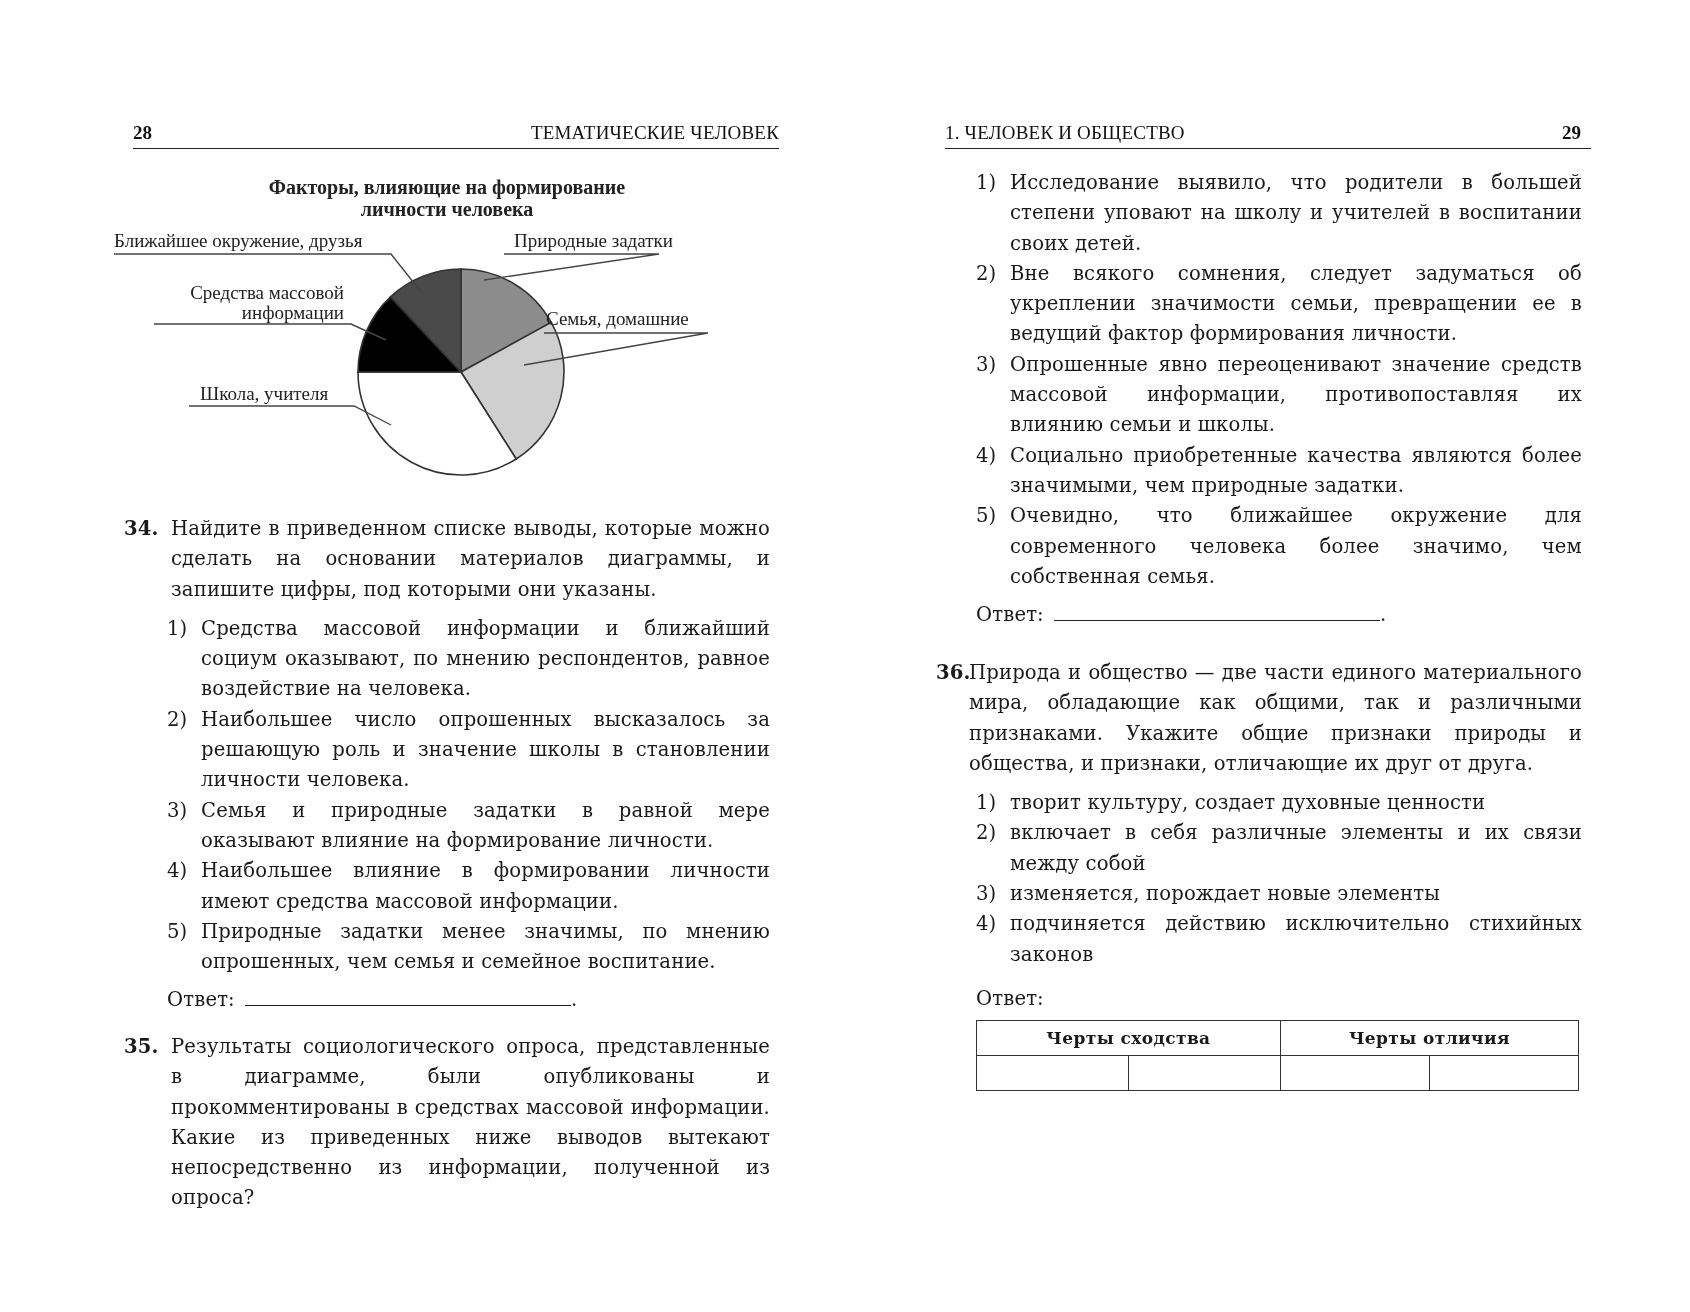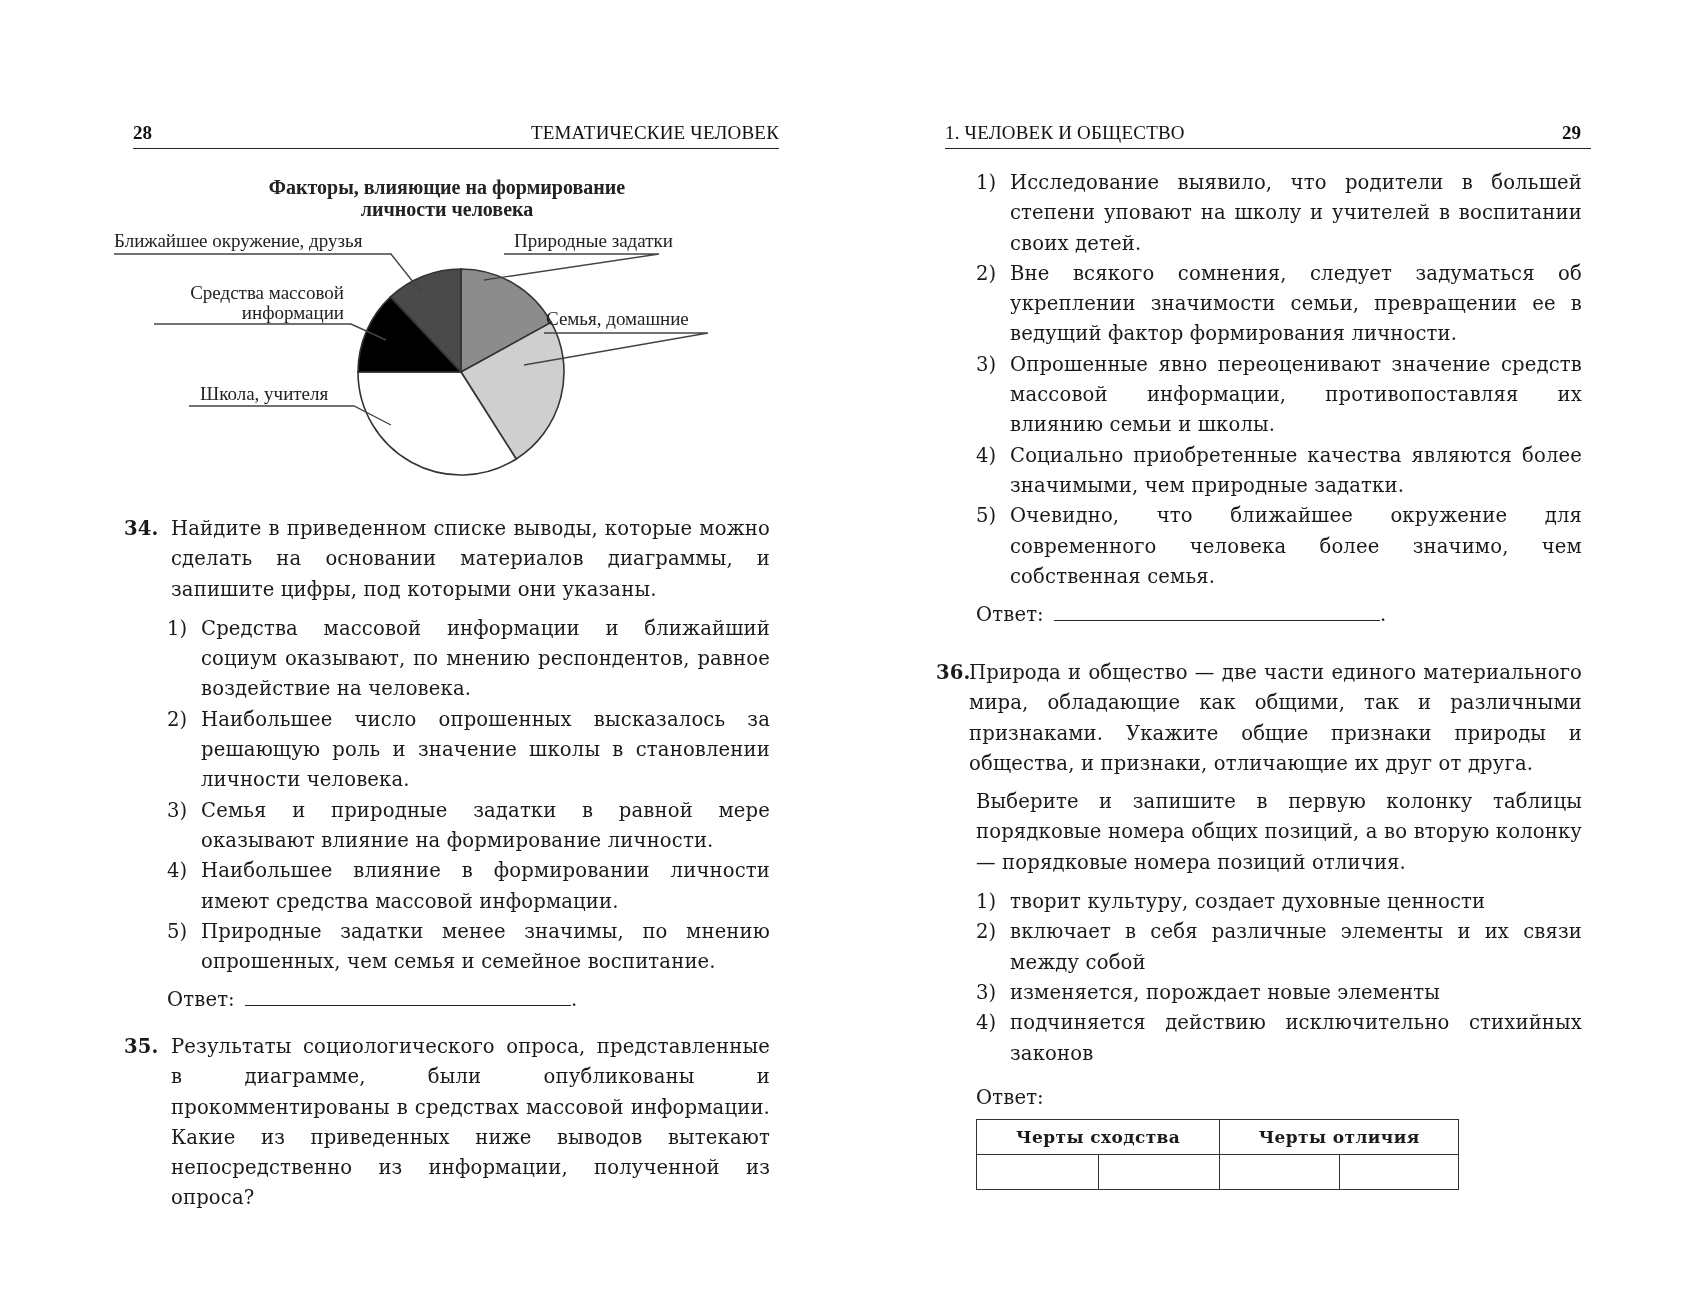--- a/index.html
+++ b/index.html
@@ -31,21 +31,21 @@
   .opts { margin-top:9px; }
   .opt { position:relative; padding-left:34px; margin-left:43px; }
   .opt .onum { position:absolute; left:0; top:0; }
   .answer { margin-top:8px; margin-left:43px; }
   .answer .line { display:inline-block; width:326px; border-bottom:1.2px solid #222; height:20px; vertical-align:baseline; margin-left:10px; }
 
   .right .opt { margin-left:40px; }
   .right .answer { margin-left:40px; }
   .para2 { margin-top:8px; margin-left:40px; }
 
-  table.ans { border-collapse:collapse; margin-left:40px; margin-top:6px; width:483px; }
+  table.ans { border-collapse:collapse; margin-left:40px; margin-top:6px; width:603px; }
   table.ans td, table.ans th { border:1.4px solid #333; height:32px; }
   table.ans th { font-family:"DejaVu Serif", serif; font-weight:bold; font-size:17px; text-align:center; letter-spacing:0.4px; }
 </style>
 </head>
 <body>
 
 <div class="page left">
   <div class="running-head">
     <span class="num">28</span>
     <span class="title">ТЕМАТИЧЕСКИЕ ЧЕЛОВЕК</span>
@@ -114,21 +114,20 @@
     <div class="opt justify"><span class="onum">4)</span><span>Социально приобретенные качества являются более значимыми, чем природные задатки.</span></div>
     <div class="opt justify"><span class="onum">5)</span><span>Очевидно, что ближайшее окружение для современного человека более значимо, чем собственная семья.</span></div>
     <div class="answer">
       <span>Ответ:</span><span class="line"></span><span>.</span>
     </div>
   </div>
 
   <div class="task serif" style="top:658px;">
     <span class="tnum">36.</span>
     <div class="tbody justify" style="margin-left:33px;">Природа и общество — две части единого материального мира, обладающие как общими, так и различными признаками. Укажите общие признаки природы и общества, и признаки, отличающие их друг от друга.</div>
-    <div class="para2 justify">Выберите и запишите в первую колонку таблицы порядковые номера общих позиций, а во вторую колонку — порядковые номера позиций отличия.</div>
     <div class="opts">
       <div class="opt justify"><span class="onum">1)</span><span>творит культуру, создает духовные ценности</span></div>
       <div class="opt justify"><span class="onum">2)</span><span>включает в себя различные элементы и их связи между собой</span></div>
       <div class="opt justify"><span class="onum">3)</span><span>изменяется, порождает новые элементы</span></div>
       <div class="opt justify"><span class="onum">4)</span><span>подчиняется действию исключительно стихийных законов</span></div>
     </div>
     <div class="answer" style="margin-top:14px;">Ответ:</div>
     <table class="ans">
       <tbody>
           <tr>

